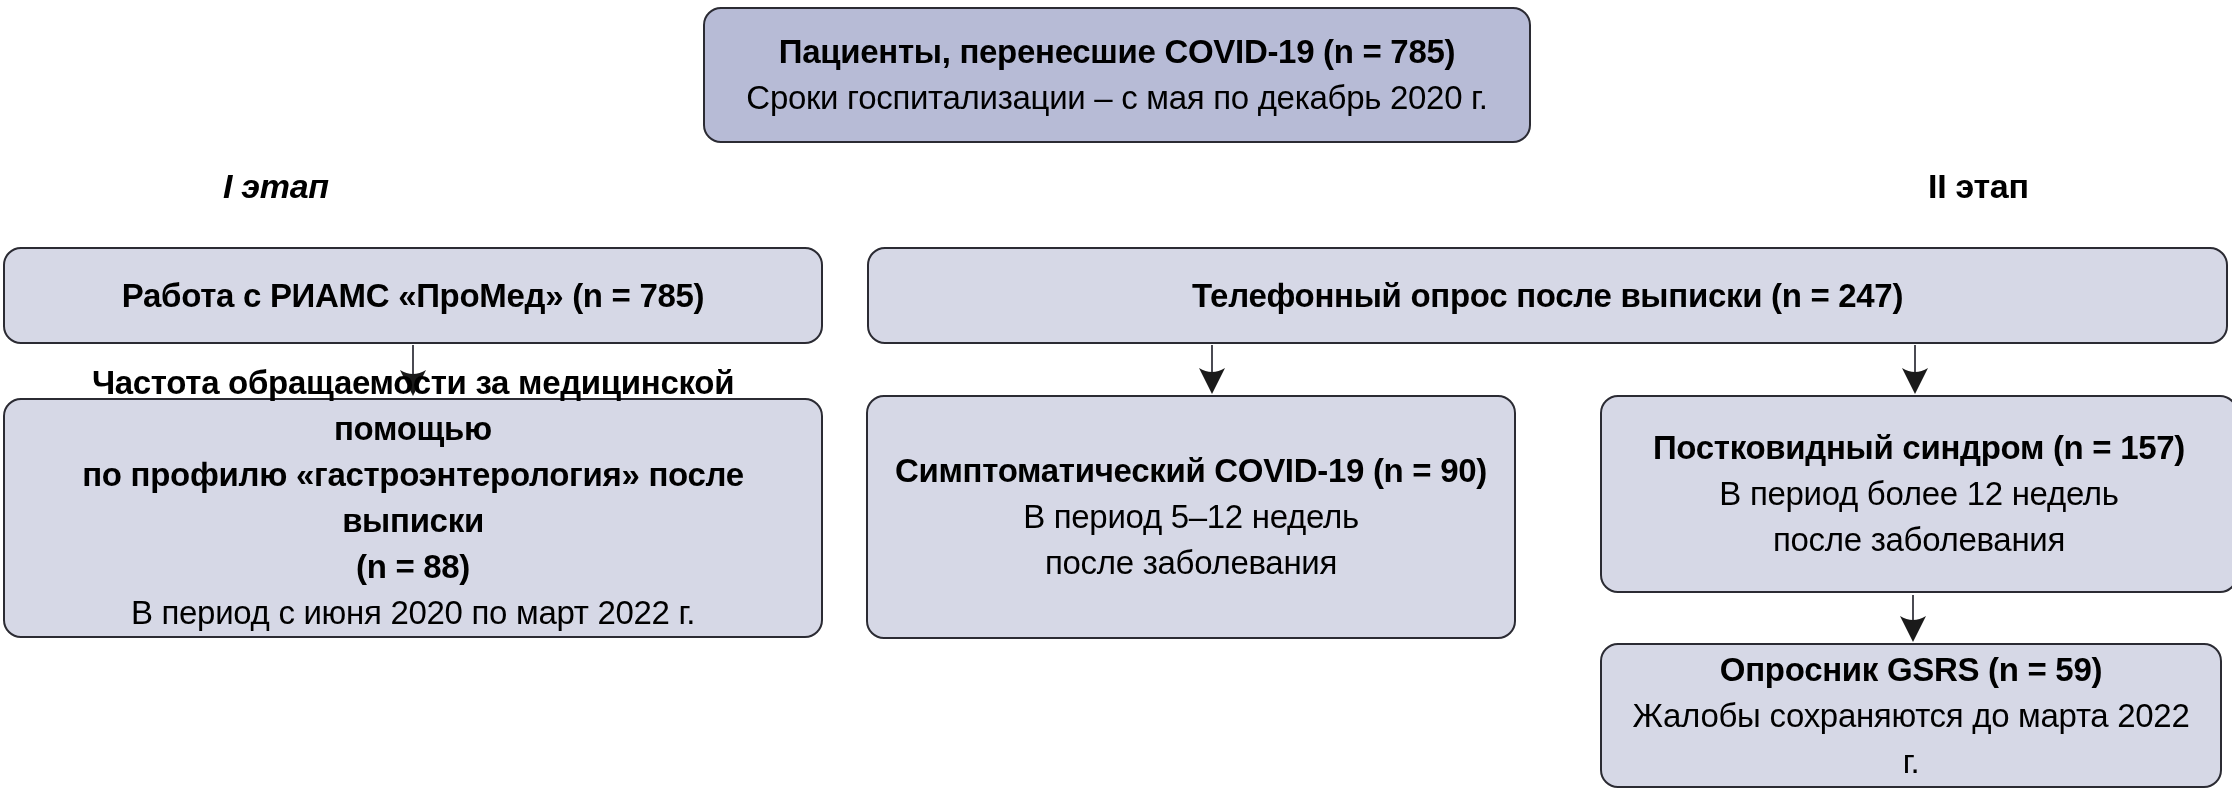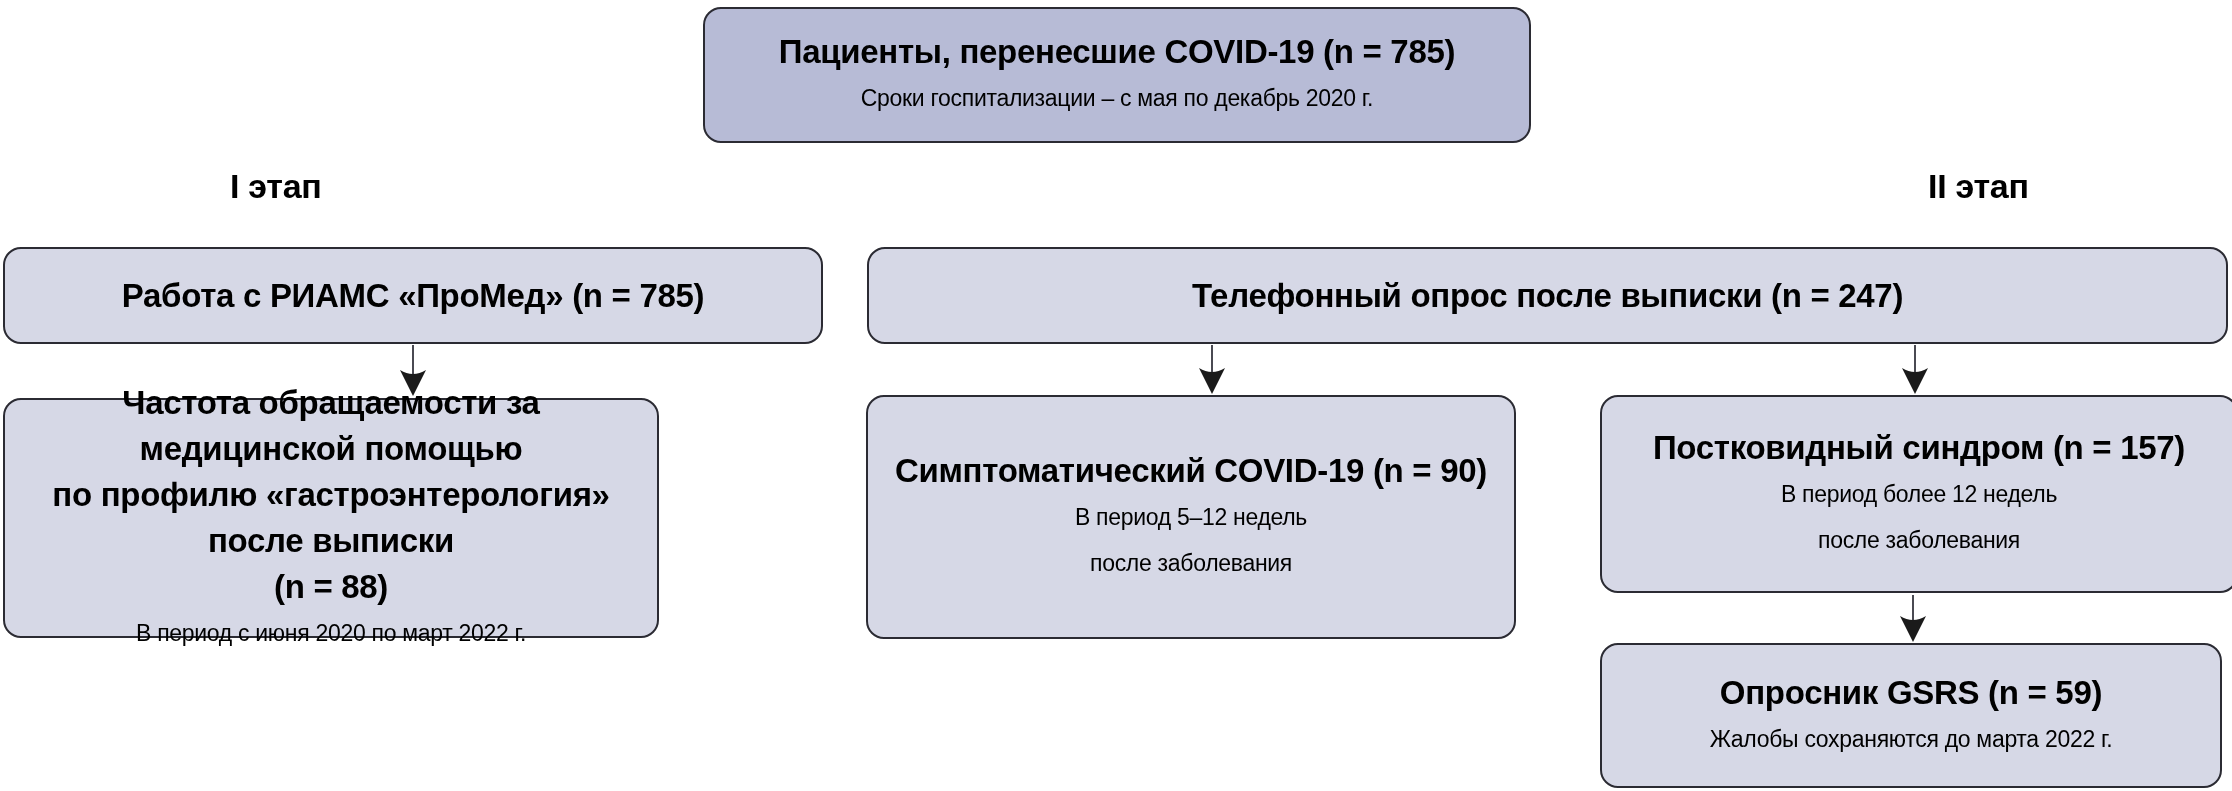--- a/index.html
+++ b/index.html
@@ -30,39 +30,39 @@
   .node.root { background: #b7bbd6; }
   .node-title {
     font-weight: bold;
     font-size: 33px;
     line-height: 46px;
     letter-spacing: -0.3px;
     white-space: pre-line;
   }
   .node-subtitle {
     font-weight: normal;
-    font-size: 23px;
+    font-size: 33px;
     line-height: 46px;
     letter-spacing: -0.3px;
     white-space: pre-line;
   }
   .stage-label {
     position: absolute;
     font-weight: bold;
     font-size: 34px;
     line-height: 40px;
     letter-spacing: -0.3px;
     white-space: nowrap;
   }
   
   .pos-root        { left: 703px;  top: 7px;   width: 828px;  height: 136px; }
-  .pos-stage1      { left: 230px;  top: 166px; }
+  .pos-stage1      { left: 223px;  top: 166px; font-style: italic; }
   .pos-stage2      { left: 1928px; top: 166px; }
   .pos-promed      { left: 3px;    top: 247px; width: 820px;  height: 97px;  }
-  .pos-gastro      { left: 3px;    top: 398px; width: 656px;  height: 240px; }
+  .pos-gastro      { left: 3px;    top: 398px; width: 820px;  height: 240px; justify-content: flex-end; }
   .pos-phone       { left: 867px;  top: 247px; width: 1361px; height: 97px;  }
   .pos-symptomatic { left: 866px;  top: 395px; width: 650px;  height: 244px; }
   .pos-postcovid   { left: 1600px; top: 395px; width: 638px;  height: 198px; }
   .pos-gsrs        { left: 1600px; top: 643px; width: 622px;  height: 145px; }
   
   .arrow {
     position: absolute;
     width: 28px;
   }
   .arrow .stem {

